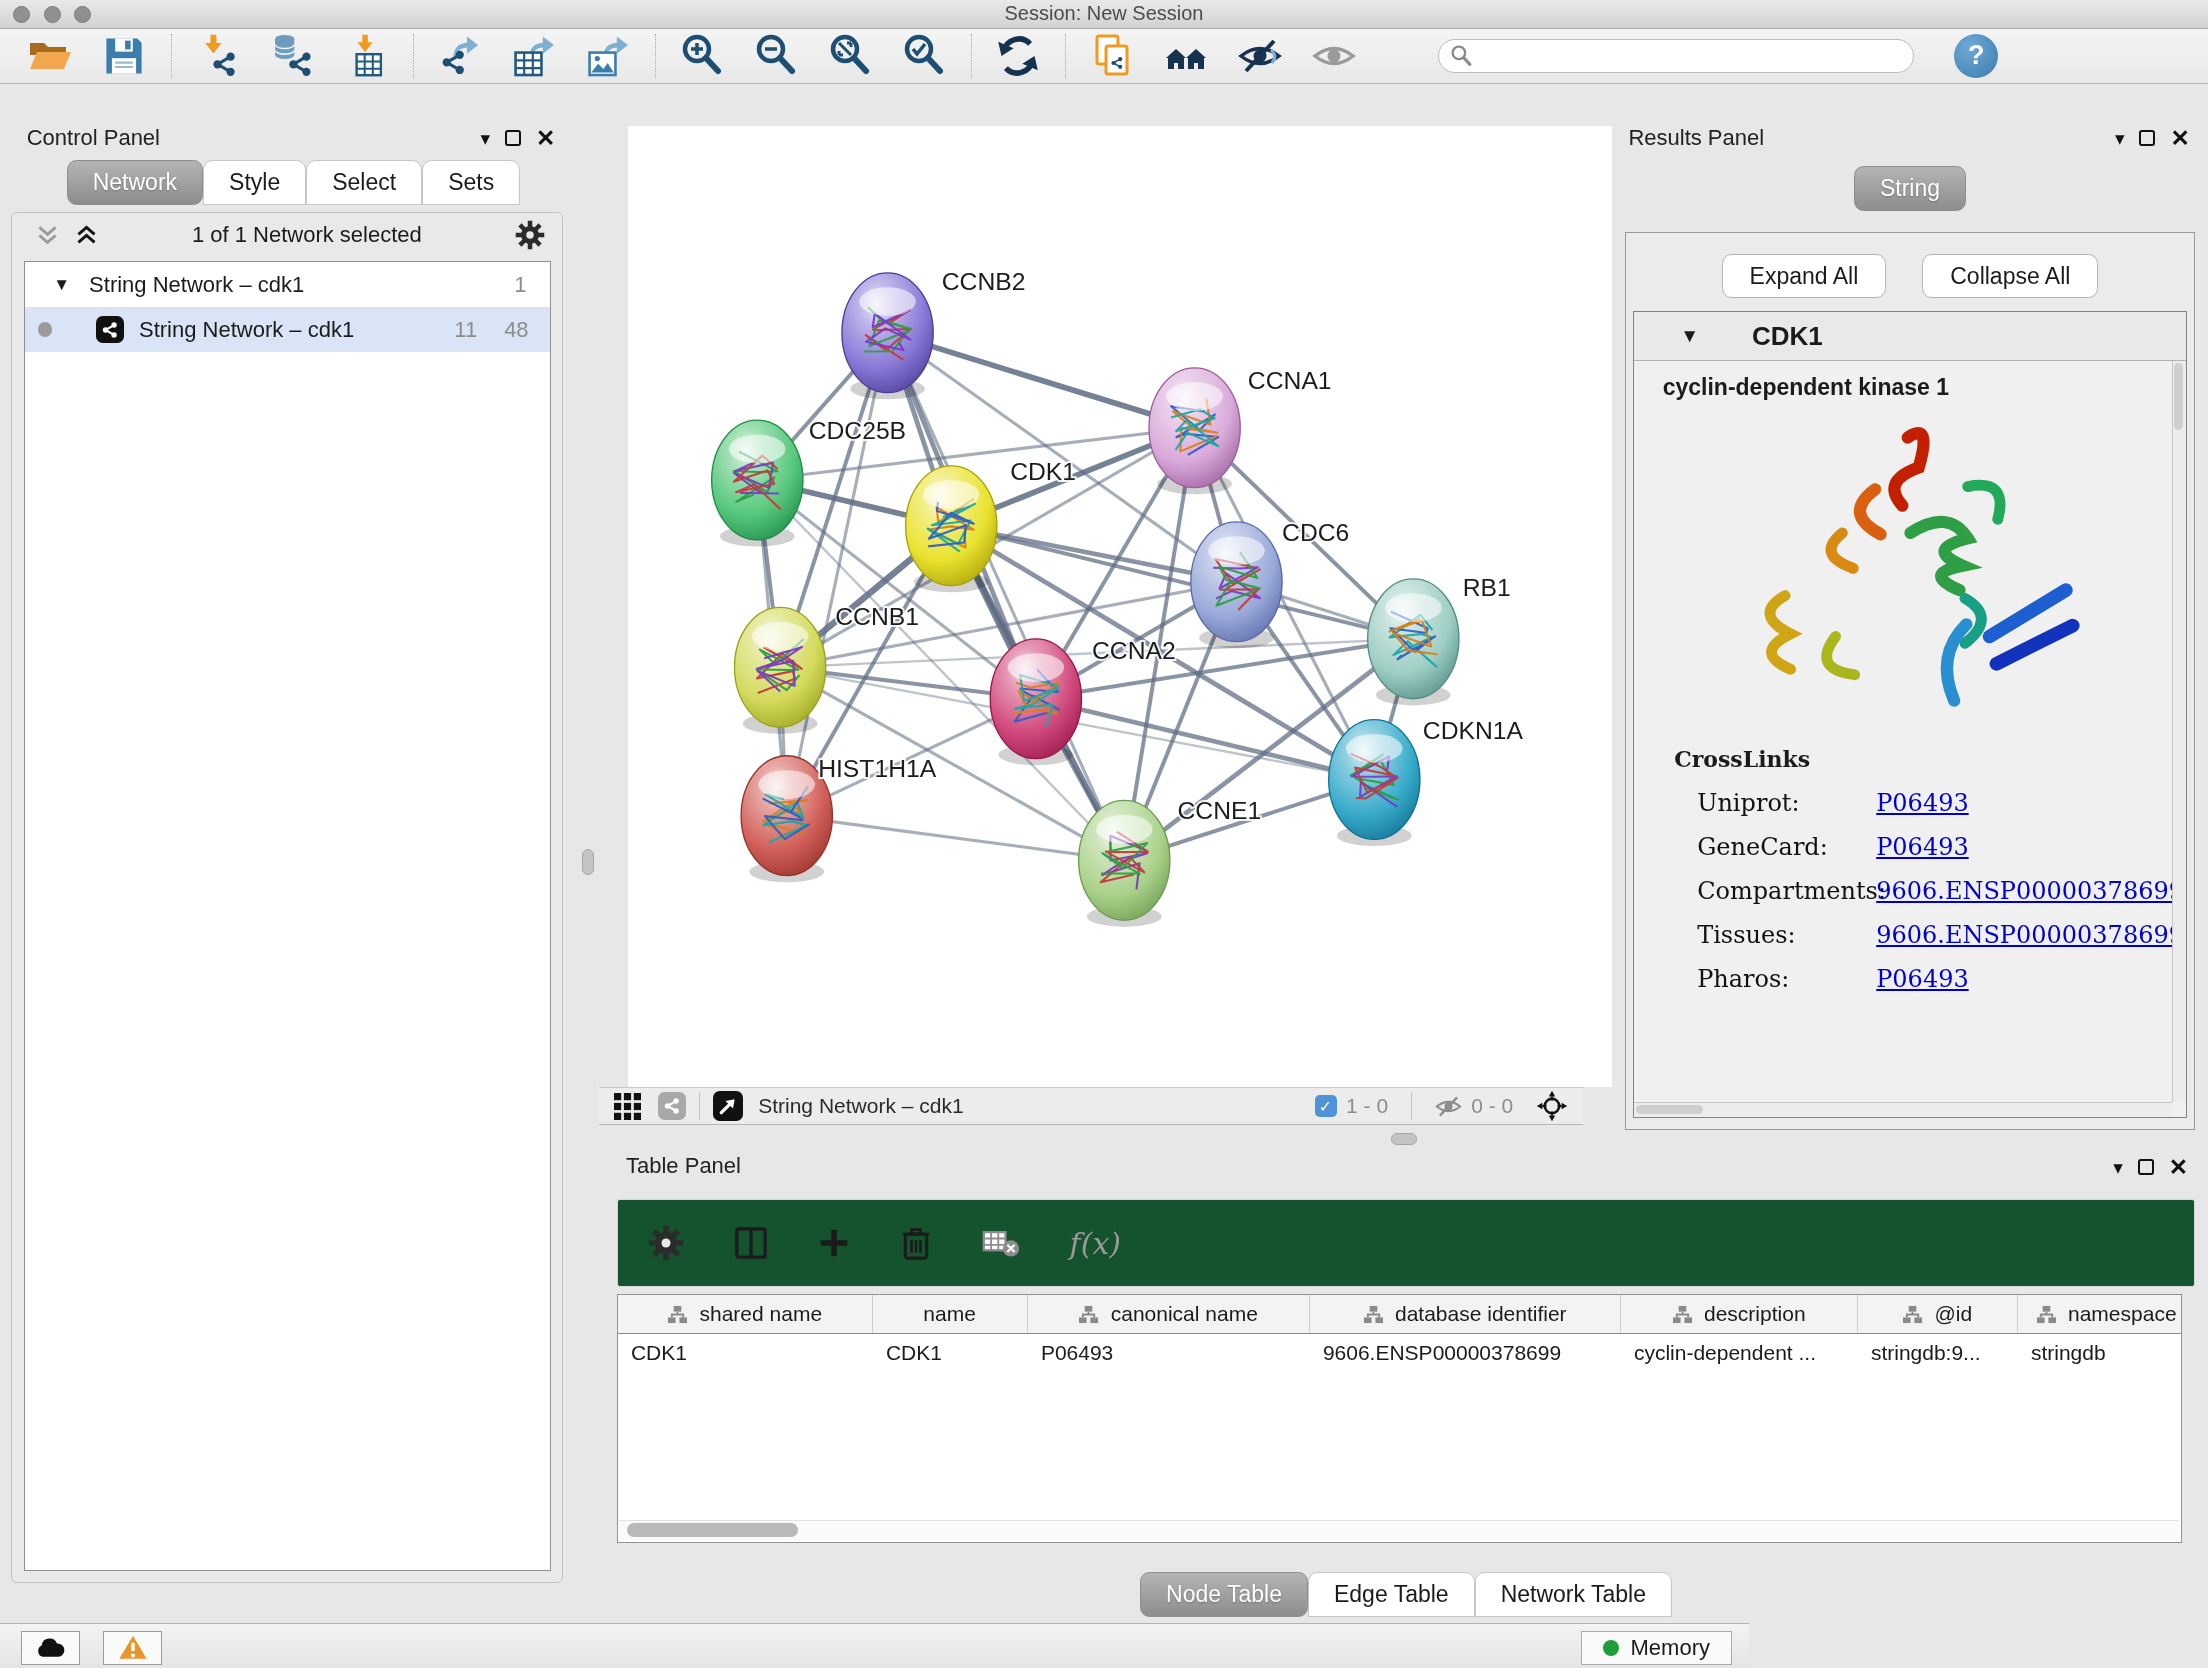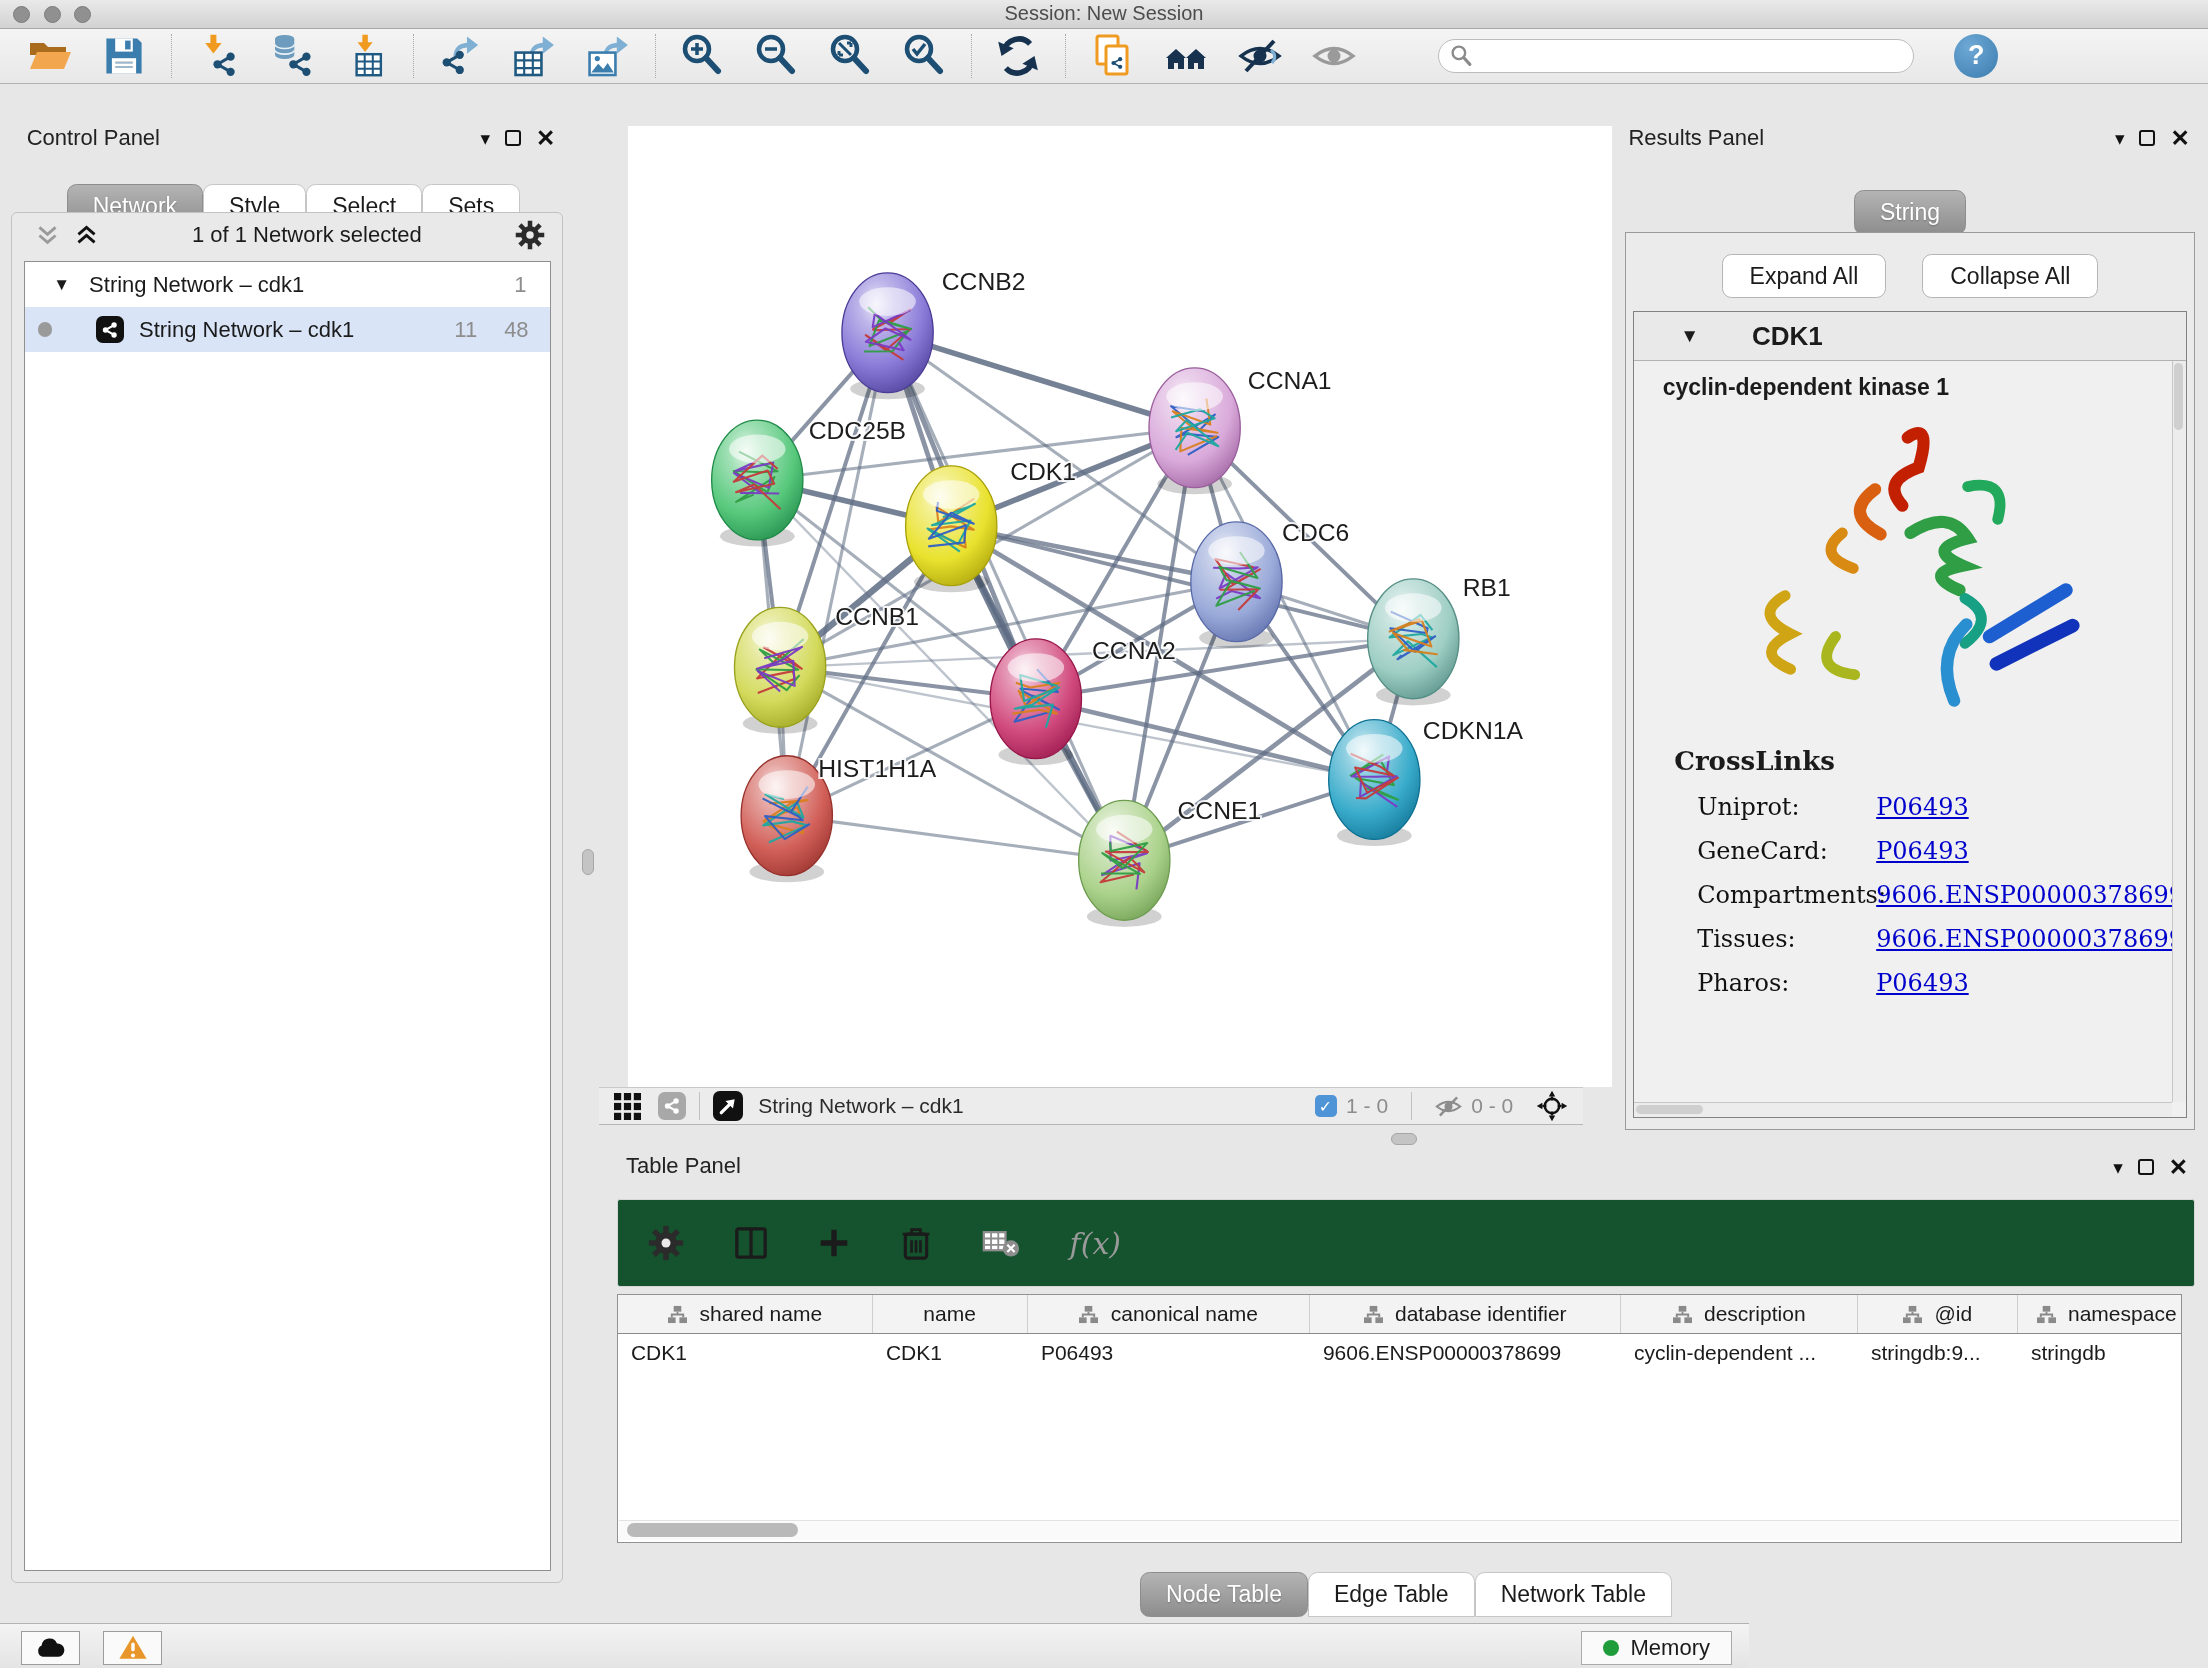--- a/index.html
+++ b/index.html
@@ -30,21 +30,21 @@
     background:radial-gradient(circle at 35% 30%, #6fa9d6, #3a7cae);color:#fff;
     font-size:27px;font-weight:bold;display:flex;align-items:center;justify-content:center;flex:0 0 auto;}
   
   .panel-title{font-size:22px;color:#222;}
   .panel-controls{display:flex;align-items:center;gap:15px;}
   .pc-tri{font-size:19px;color:#111;line-height:1;}
   .pc-float{width:16px;height:16px;border:2.4px solid #111;border-radius:2.9px;}
   .pc-close{font-size:23px;font-weight:bold;color:#111;line-height:1;}
   .tab{height:45px;display:flex;align-items:center;justify-content:center;
     padding:0 25px;font-size:23px;border:1px solid #c6c6c6;border-radius:9.5px 9.5px 0 0;
-    background:#fff;color:#1b1b1b;margin-top:24px;}
+    background:#fff;color:#1b1b1b;}
   .tab.sel{background:linear-gradient(#b4b4b4,#8d8d8d);color:#fff;border-color:#8d8d8d;
     border-radius:9.5px;text-shadow:0 1px 1.9px rgba(0,0,0,.25);}
   
   #control-panel{position:absolute;left:5.7px;top:124px;width:563px;height:1463px;}
   #cp-header{display:flex;align-items:center;height:28.5px;padding:0 13.3px 0 21px;}
   #cp-header .panel-title{flex:1;}
   #cp-tabs{display:flex;padding-left:61px;margin-top:7.6px;}
   #cp-inner{position:absolute;left:5.7px;top:88px;right:5.7px;bottom:3.8px;
     background:#e9e9e9;border:1px solid #c2c2c2;border-radius:6px;}
   #cp-bar{height:44px;display:flex;align-items:center;padding:0 17px 0 23px;}
@@ -84,21 +84,21 @@
   #rp-section{position:absolute;left:7.6px;top:78px;right:7.6px;bottom:11.4px;
     border:1.9px solid #828282;background:#f0f0f0;}
   #sec-header{height:49px;background:#e9e9e9;border-bottom:1px solid #b2b2b2;
     display:flex;align-items:center;padding-left:46px;}
   #sec-header .tri{font-size:19px;}
   #sec-header .nm{margin-left:53px;font-size:26px;font-weight:bold;}
   #sec-body{position:absolute;left:0;top:49px;right:0;bottom:0;}
   #sec-desc{padding:13.3px 0 0 28.5px;font-size:23px;font-weight:bold;}
   #protein{display:block;margin:5.7px auto 0;}
   #crosslinks{margin:3.8px 0 0 40px;font-family:"DejaVu Serif", serif;}
-  #crosslinks .cl-title{font-size:26px;font-weight:bold;margin-bottom:9.5px;}
+  #crosslinks .cl-title{font-size:22px;font-weight:bold;margin-bottom:9.5px;}
   .cl-row{display:flex;height:44px;align-items:center;padding-left:23px;}
   .cl-label{width:179px;font-size:24px;color:#111;}
   .cl-value{font-size:24px;color:#0000cc;text-decoration:underline;}
   #rp-vscroll{position:absolute;top:0;right:0;bottom:15px;width:14.3px;
     background:#ececec;border-left:1px solid #c6c6c6;}
   #rp-vscroll .thumb{position:absolute;top:1.9px;left:1.9px;width:8.6px;height:67px;background:#cfcfcf;border-radius:4.8px;}
   #rp-hscroll{position:absolute;left:0;right:14.3px;bottom:0;height:15px;background:#ececec;border-top:1px solid #c6c6c6;}
   #rp-hscroll .thumb{position:absolute;left:1.9px;top:1.9px;width:67px;height:9.5px;background:#cfcfcf;border-radius:4.8px;}
   
   #table-panel{position:absolute;left:609px;top:1153px;width:1594px;height:468px;}

